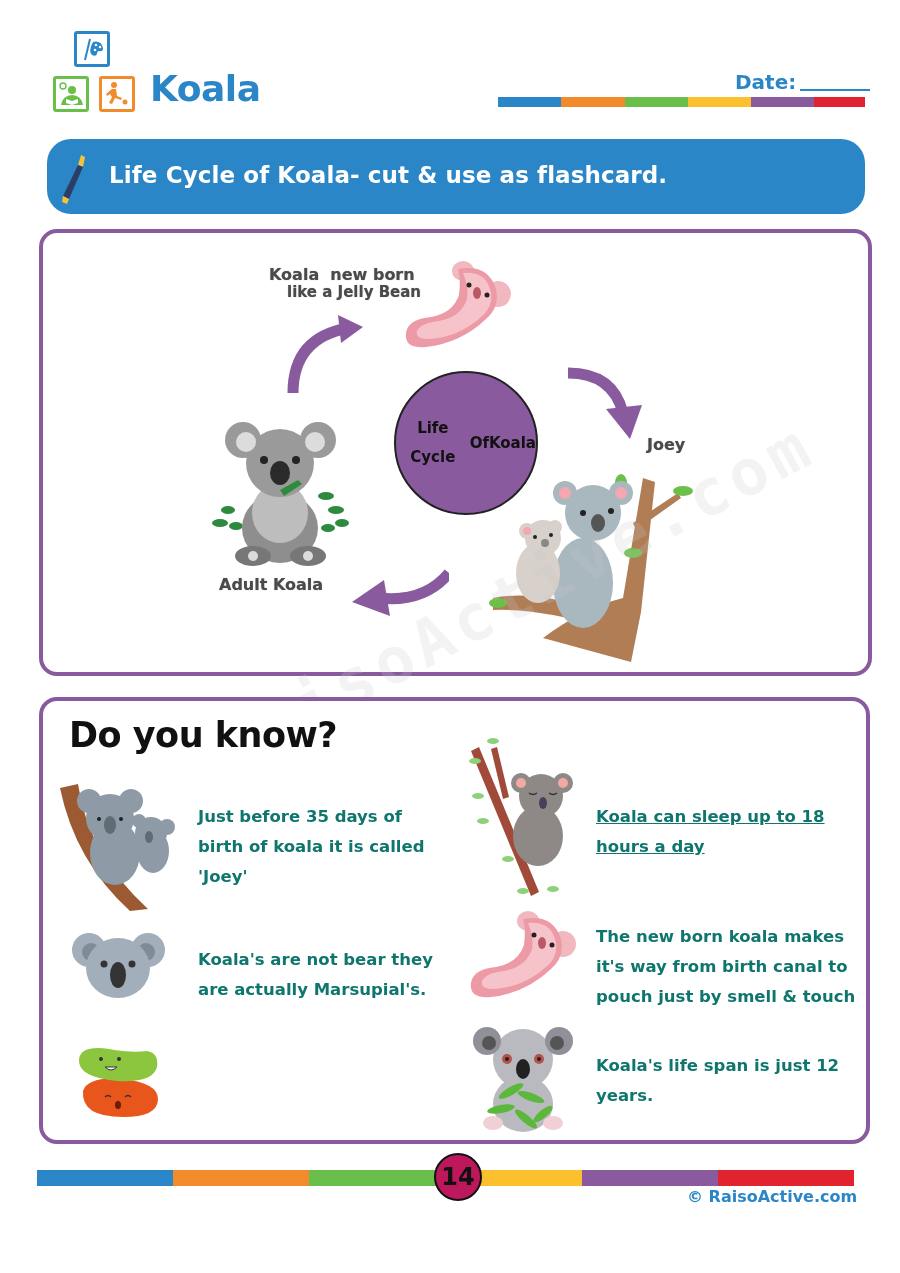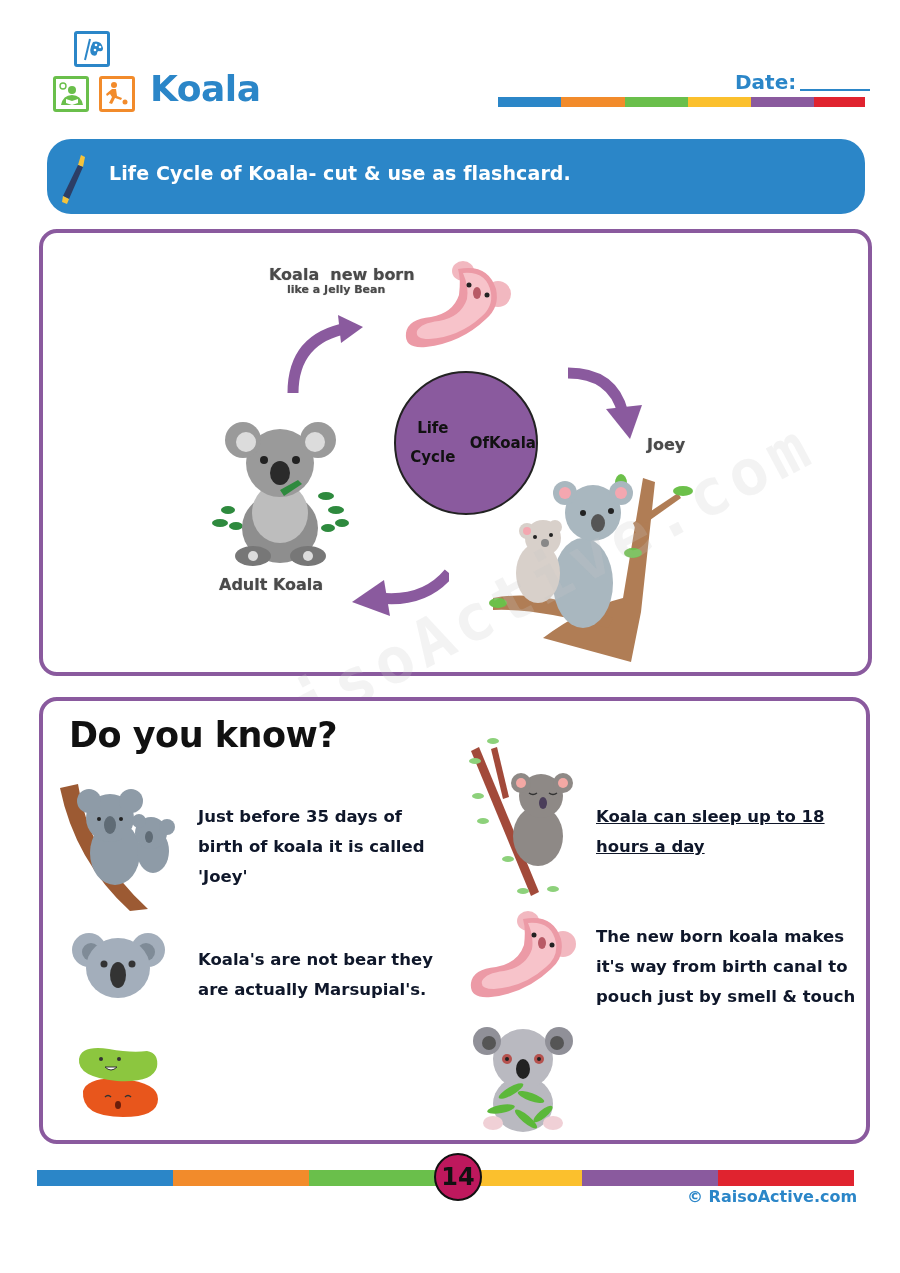--- a/index.html
+++ b/index.html
@@ -18,44 +18,44 @@
   .date-line { display: inline-block; width: 70px; border-bottom: 2px solid #2b86c8; margin-left: 4px; vertical-align: -2px; }
 
   .rainbow { position: absolute; display: flex; height: 10px; }
   .rainbow span { flex: 1; height: 100%; }
   .rainbow-top { left: 498px; top: 97px; width: 367px; }
   .rainbow-bottom { left: 37px; top: 1170px; width: 817px; height: 16px; }
 
   
   .banner { position: absolute; left: 47px; top: 139px; width: 818px; height: 75px; background: #2b86c8; border-radius: 24px; }
   .banner-pen { position: absolute; left: 14px; top: 14px; width: 26px; height: 52px; }
-  .banner-text { position: absolute; left: 62px; top: 23px; color: #fff; font-weight: bold; font-size: 19px; letter-spacing: 0.1px; }
+  .banner-text { position: absolute; left: 62px; top: 23px; color: #fff; font-weight: bold; font-size: 23px; letter-spacing: 0.1px; }
 
   
   .panel { position: absolute; border: 4px solid #8a5a9e; border-radius: 18px; background: #fff; }
   .panel-cycle { left: 39px; top: 229px; width: 833px; height: 447px; }
   .panel-facts { left: 39px; top: 697px; width: 831px; height: 447px; padding-left: 6px; }
 
   .stage-label { position: absolute; font-weight: bold; color: #4a4a4a; text-shadow: 0 0 1px #999; }
   .lbl-newborn { left: 226px; top: 22px; font-size: 16px; margin-top: 10px; }
-  .lbl-newborn-sub { left: 244px; top: 50px; font-size: 11px; }
+  .lbl-newborn-sub { left: 244px; top: 50px; font-size: 15px; }
   .lbl-joey { left: 604px; top: 202px; font-size: 16px; }
   .lbl-adult { left: 176px; top: 342px; font-size: 16px; }
 
   .center-circle { position: absolute; left: 351px; top: 138px; width: 144px; height: 144px; border-radius: 50%; background: #8a5a9e; border: 2px solid #222; display: flex; flex-direction: row; align-items: center; justify-content: center; text-align: center; }
   .center-circle span { display: block; font-weight: bold; font-size: 15px; color: #111; line-height: 29px; }
 
   .arrow { position: absolute; }
   .ill { position: absolute; }
 
   .watermark { position: absolute; left: 180px; top: 560px; font-size: 64px; font-weight: bold; color: rgba(200,200,200,0.22); transform: rotate(-28deg); letter-spacing: 6px; font-family: "DejaVu Sans Mono", monospace; pointer-events: none; }
 
   
   .facts-title { position: absolute; left: 26px; top: 14px; font-size: 35px; font-weight: bold; color: #111; letter-spacing: -0.5px; }
-  .fact-text { position: absolute; font-weight: bold; font-size: 16.5px; line-height: 30px; color: #0f172a; }
+  .fact-text { position: absolute; font-weight: bold; font-size: 16.5px; line-height: 30px; color: #0f766e; }
   .f1 { left: 155px; top: 101px; width: 250px; }
   .f2 { left: 553px; top: 101px; width: 250px; text-decoration: underline; }
   .f3 { left: 155px; top: 244px; width: 260px; }
   .f4 { left: 553px; top: 221px; width: 280px; }
   .f5 { left: 155px; top: 340px; width: 260px; }
   .f6 { left: 553px; top: 350px; width: 260px; }
 
   
   .page-num { position: absolute; left: 434px; top: 1153px; width: 48px; height: 48px; border-radius: 50%; background: #be185d; border: 2px solid #111; display: flex; align-items: center; justify-content: center; font-weight: bold; font-size: 24px; color: #111; }
   .copyright { position: absolute; left: 687px; top: 1187px; font-weight: bold; font-size: 16px; color: #2b86c8; }
@@ -299,20 +299,21 @@
     <g fill="#5cb83a">
       <ellipse cx="40" cy="72" rx="14" ry="4" transform="rotate(-30 40 72)"></ellipse>
       <ellipse cx="60" cy="78" rx="14" ry="4" transform="rotate(20 60 78)"></ellipse>
       <ellipse cx="30" cy="90" rx="14" ry="4" transform="rotate(-10 30 90)"></ellipse>
       <ellipse cx="55" cy="100" rx="14" ry="4" transform="rotate(40 55 100)"></ellipse>
       <ellipse cx="72" cy="95" rx="12" ry="4" transform="rotate(-40 72 95)"></ellipse>
     </g>
     <ellipse cx="22" cy="104" rx="10" ry="7" fill="#f0d0d6"></ellipse>
       <ellipse cx="82" cy="104" rx="10" ry="7" fill="#f0d0d6"></ellipse>
   </svg>
+  <div class="fact-text f6">Koala's life span is just 12 years.</div>
 </div>
 
 <div class="rainbow rainbow-bottom">
   <span style="background:#2b86c8"></span>
     <span style="background:#f28b2b"></span>
     <span style="background:#6abf4b"></span>
     <span style="background:#fbc02d"></span>
     <span style="background:#8a5a9e"></span>
     <span style="background:#e0232f"></span>
 </div>

